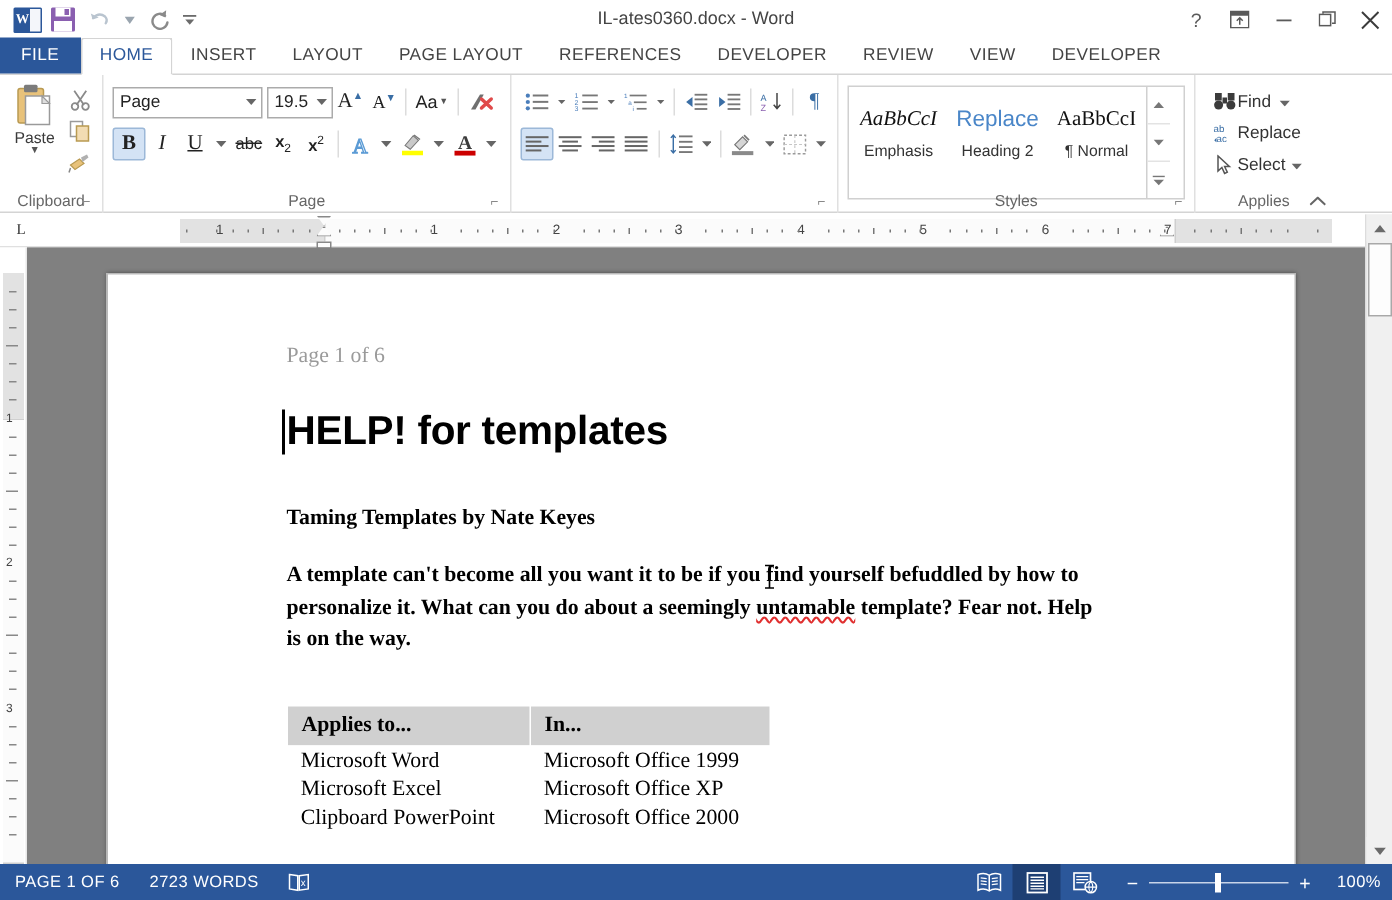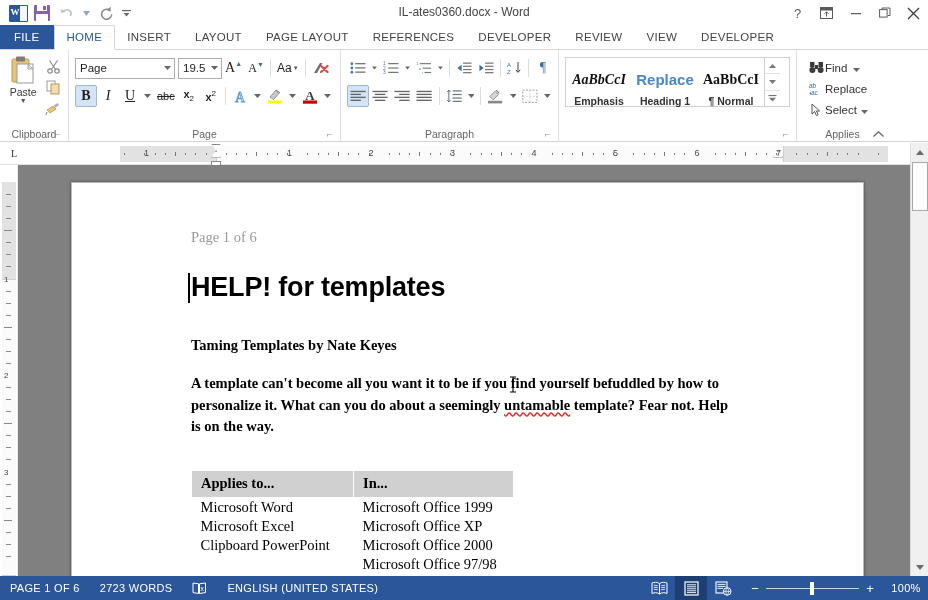--- a/index.html
+++ b/index.html
@@ -140,22 +140,22 @@
   .growA sup { font-size: 7px; color: #3a6ea5; }
 
   
   .g-para { width: 218px; }
   .pr1 { display: flex; align-items: center; height: 24px; margin: 3px 0 0 2px; }
   .pr2 { display: flex; align-items: center; height: 24px; margin: 4px 0 0 2px; }
 
   
   .g-styles { width: 238px; }
   .styles-box {
-    margin: 4px 2px 0 2px; border: 1px solid #d0d0d0; height: 50px;
-    display: flex; background: #fff; font-weight: bold;
+    margin: 4px 2px 0 2px; border: 1px solid #d0d0d0; height: 76px;
+    display: flex; background: #fff;
   }
   .style-item {
     width: 66px; height: 60px; display: flex; flex-direction: column;
     align-items: center; justify-content: center; cursor: pointer;
     border: 1px solid transparent;
   }
   .style-prev { font-size: 14px; line-height: 22px; white-space: nowrap; overflow: hidden; }
   .style-name { font-size: 10.5px; color: #333; margin-top: 4px; white-space: nowrap; }
   .sp-emph { font-family: "Liberation Serif", serif; font-style: italic; color: #111; }
   .sp-h1 { font-family: "Liberation Sans", sans-serif; color: #4a86c8; font-size: 15px; }
@@ -684,33 +684,32 @@
             <rect x="0.8" y="0.8" width="15" height="13" fill="none" stroke="#9a9a9a" stroke-width="1" stroke-dasharray="2 1.5"></rect>
             <path d="M8.3 0.8 L8.3 13.8 M0.8 7.3 L15.8 7.3" stroke="#c6c6c6" stroke-width="0.8" stroke-dasharray="2 1.5"></path>
           </svg>
         </div>
         <div class="rbtn" style="min-width:10px;">
           <svg width="7" height="4" viewBox="0 0 7 4">
               <path d="M0 0 L7 0 L3.5 4 Z" fill="#666"></path>
             </svg>
         </div>
       </div>
-      <div class="rgroup-label">Paragraph</div>
       <div class="rgroup-dialog">⌐</div>
     </div>
 
     <div class="rgroup g-styles">
       <div class="styles-box">
         <div class="style-item">
           <div class="style-prev sp-emph">AaBbCcI</div>
           <div class="style-name">Emphasis</div>
         </div>
         <div class="style-item">
           <div class="style-prev sp-h1">Replace</div>
-          <div class="style-name">Heading 1</div>
+          <div class="style-name">Heading 2</div>
         </div>
         <div class="style-item">
           <div class="style-prev sp-norm">AaBbCcI</div>
           <div class="style-name">¶ Normal</div>
         </div>
         <div class="styles-scroll">
           <div class="ss-btn">
             <svg width="7" height="4" viewBox="0 0 7 4">
                 <path d="M3.5 0 L7 4 L0 4 Z" fill="#777"></path>
               </svg>
@@ -721,20 +720,21 @@
               </svg>
           </div>
           <div class="ss-btn">
             <svg width="9" height="7" viewBox="0 0 9 7">
               <rect x="0.5" y="0" width="8" height="1.1" fill="#777"></rect>
               <path d="M1 2.8 L8 2.8 L4.5 6.5 Z" fill="#777"></path>
             </svg>
           </div>
         </div>
       </div>
+      <div class="rgroup-label">Styles</div>
       <div class="rgroup-dialog">⌐</div>
     </div>
 
     <div class="rgroup g-editing">
       <div style="padding-top:4px;">
         <div class="edit-item">
           <span class="edit-ico">
             <svg width="15" height="13" viewBox="0 0 15 13">
               <rect x="1" y="1" width="4.5" height="5" fill="#3b3b3b"></rect>
               <rect x="9.5" y="1" width="4.5" height="5" fill="#3b3b3b"></rect>
@@ -928,24 +928,20 @@
               <td>Microsoft Office 1999</td>
             </tr>
             <tr>
               <td>Microsoft Excel</td>
               <td>Microsoft Office XP</td>
             </tr>
             <tr>
               <td>Clipboard PowerPoint</td>
               <td>Microsoft Office 2000</td>
             </tr>
-            <tr>
-              <td></td>
-              <td>Microsoft Office 97/98</td>
-            </tr>
           </tbody>
         </table>
       </div>
     </div>
   </div>
 
   <div class="mouse-cursor">
     <svg width="8" height="17" viewBox="0 0 8 17">
       <path d="M1 1 L7 1 M4 1 L4 16 M1 16 L7 16" stroke="#000" stroke-width="1.1" fill="none"></path>
     </svg>
@@ -968,21 +964,20 @@
   <div class="statusbar">
     <div class="sb-item">PAGE 1 OF 6</div>
     <div class="sb-item">2723 WORDS</div>
     <div class="sb-item">
       <svg width="15" height="14" viewBox="0 0 15 14">
         <path d="M1 2 L6.5 2.8 L6.5 12.5 L1 11.6 Z" fill="none" stroke="#fff" stroke-width="1"></path>
         <path d="M7.5 2.8 L13.5 2 L13.5 11.6 L7.5 12.5 Z" fill="none" stroke="#fff" stroke-width="1"></path>
         <text x="10.3" y="9.6" font-size="6.5" fill="#fff" text-anchor="middle" font-family="Liberation Sans, sans-serif">x</text>
       </svg>
     </div>
-    <div class="sb-item">ENGLISH (UNITED STATES)</div>
     <div class="sb-right">
       <div class="view-btn">
         <svg width="17" height="15" viewBox="0 0 17 15">
           <path d="M8.5 2.5 C6 0.8 3 1.2 1 2 L1 12.5 C3 11.5 6 11.2 8.5 13 C11 11.2 14 11.5 16 12.5 L16 2 C14 1.2 11 0.8 8.5 2.5 Z" fill="none" stroke="#fff" stroke-width="1"></path>
           <path d="M8.5 2.5 L8.5 13" stroke="#fff" stroke-width="1"></path>
           <path d="M2.8 4.2 L6.8 4.8 M2.8 6.2 L6.8 6.8 M2.8 8.2 L6.8 8.8" stroke="#fff" stroke-width="0.8"></path>
           <path d="M10.2 4.8 L14.2 4.2 M10.2 6.8 L14.2 6.2 M10.2 8.8 L14.2 8.2" stroke="#fff" stroke-width="0.8"></path>
         </svg>
       </div>
       <div class="view-btn active">

